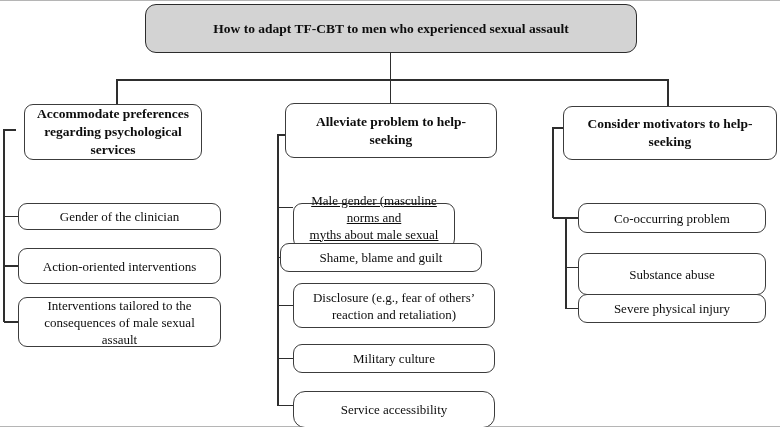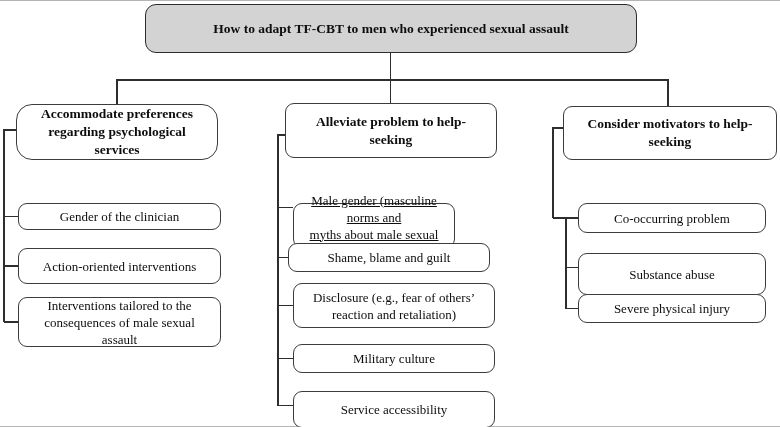--- a/index.html
+++ b/index.html
@@ -40,33 +40,33 @@
   }
   .header {
     font-weight: bold;
     font-size: 13.5px;
     line-height: 18px;
   }
   .leaf {
     font-size: 13px;
     line-height: 17px;
   }
-  .h1 { left: 16px;  top: 104px; width: 202px; height: 56px; border-radius: 16px; }
+  .h1 { left: 24px;  top: 104px; width: 178px; height: 56px; }
   .h2 { left: 285px; top: 103px; width: 212px; height: 55px; }
   .h3 { left: 563px; top: 106px; width: 214px; height: 54px; }
 
   .l1 { left: 18px;  top: 203px; width: 203px; height: 27px; }
   .l2 { left: 18px;  top: 248px; width: 203px; height: 36px; }
   .l3 { left: 18px;  top: 297px; width: 203px; height: 50px; }
 
   .m1 { left: 293px; top: 203px; width: 162px; height: 45px; text-decoration: underline; }
-  .m2 { left: 288px; top: 243px; width: 202px; height: 29px; }
+  .m2 { left: 280px; top: 243px; width: 202px; height: 29px; }
   .m3 { left: 293px; top: 283px; width: 202px; height: 45px; }
   .m4 { left: 293px; top: 344px; width: 202px; height: 29px; }
-  .m5 { left: 293px; top: 391px; width: 202px; height: 37px; }
+  .m5 { left: 293px; top: 391px; width: 202px; height: 37px; border-radius: 12px; }
 
   .r1 { left: 578px; top: 203px; width: 188px; height: 30px; }
   .r2 { left: 578px; top: 253px; width: 188px; height: 42px; }
   .r3 { left: 578px; top: 294px; width: 188px; height: 29px; }
 </style>
 </head>
 <body>
 
 <div class="canvas">
 

